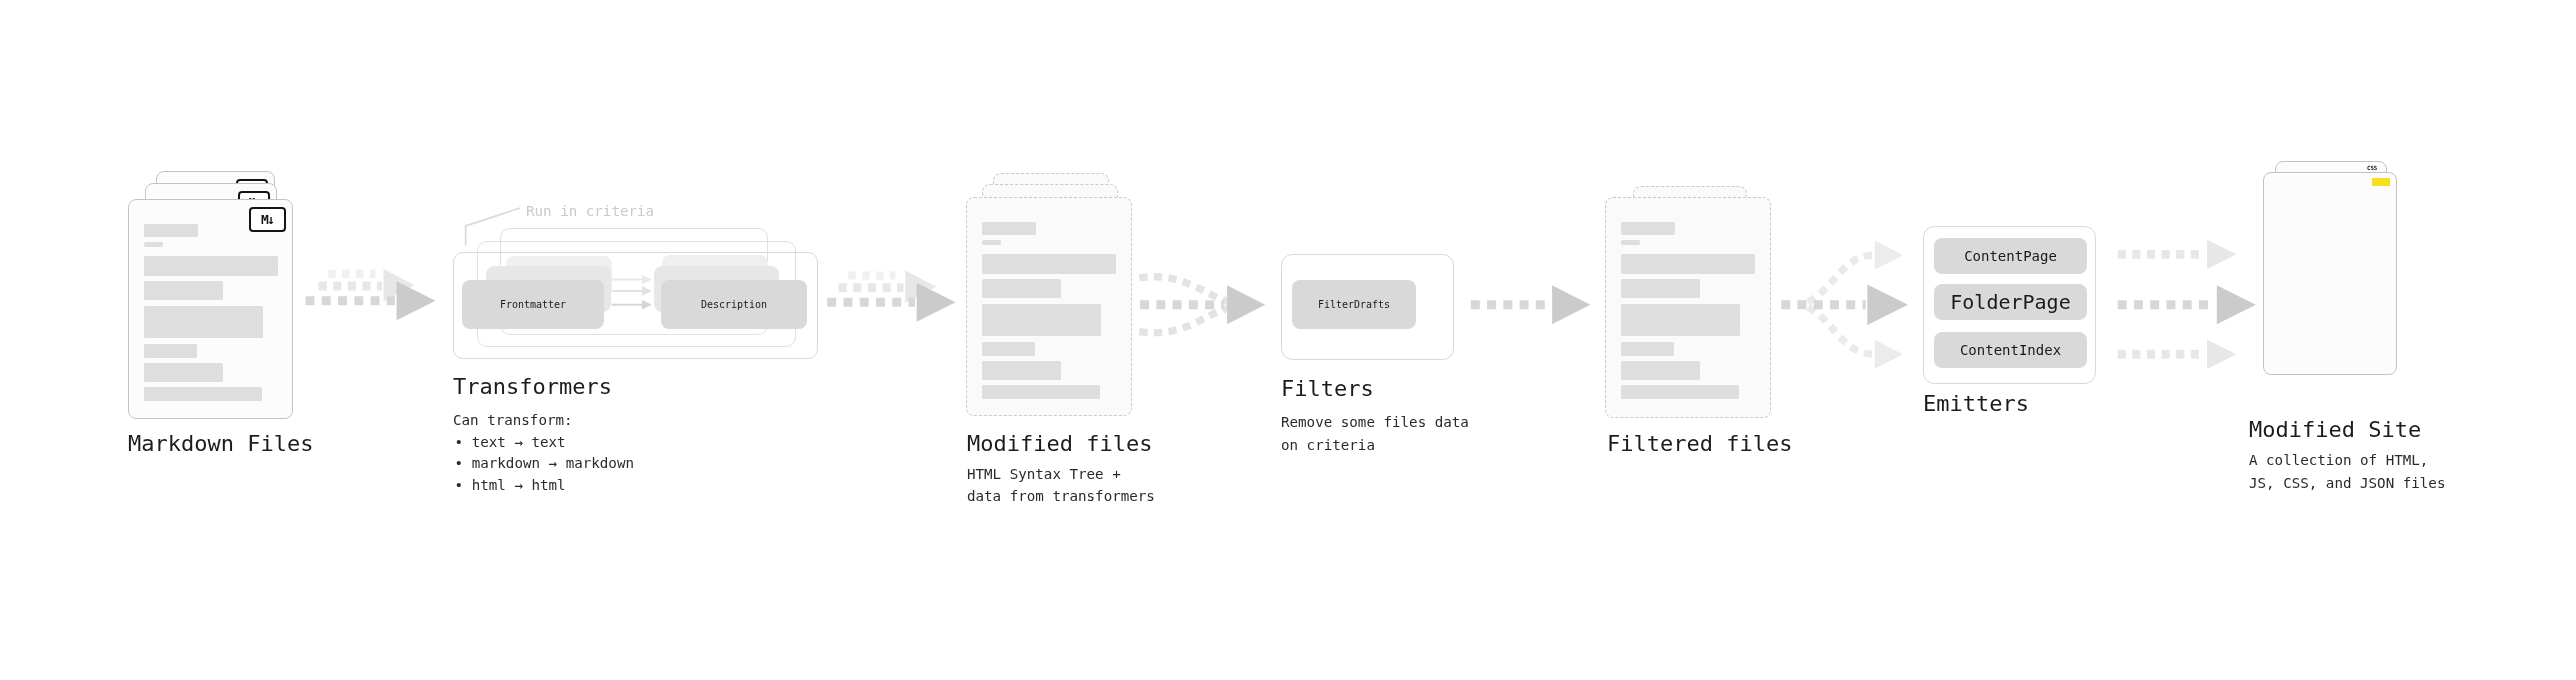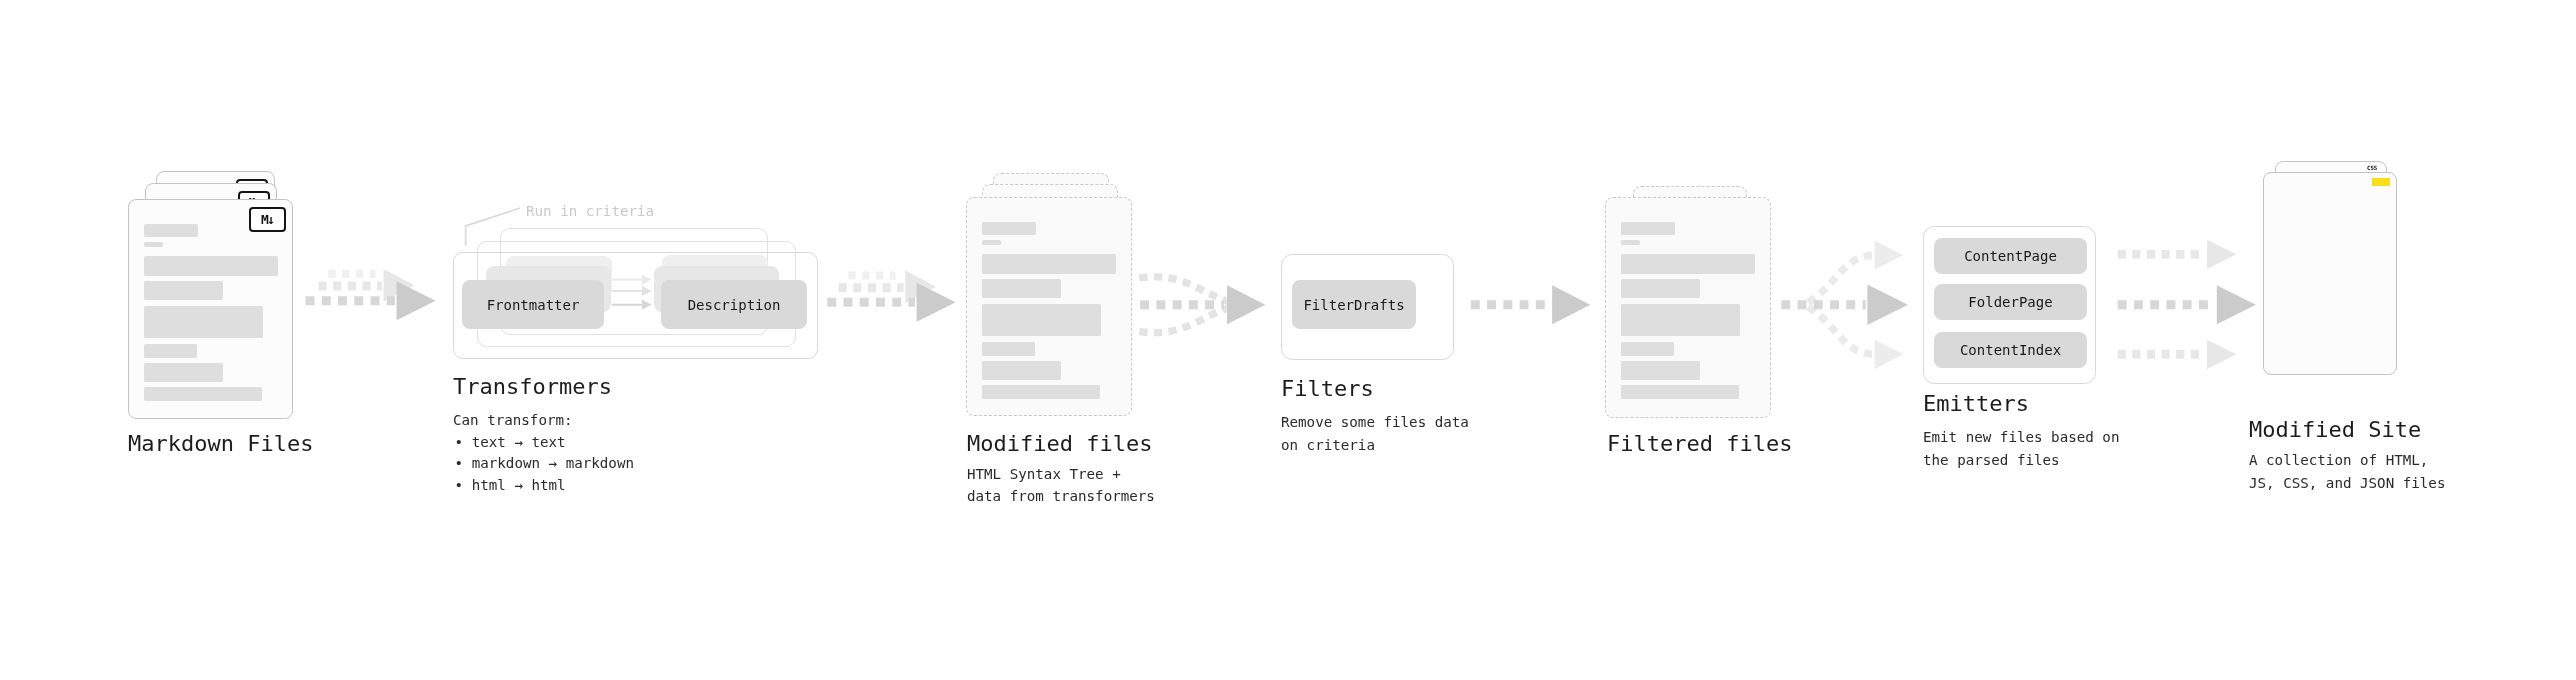--- a/index.html
+++ b/index.html
@@ -28,21 +28,21 @@
                 clip-path:polygon(0 0,100% 0,91% 86%,50% 100%,9% 86%);}
   .html5-shield .five{position:absolute;left:0;top:1.6px;width:100%;text-align:center;
                       color:#ffffff;font-size:15.4px;font-weight:bold;font-family:"DejaVu Sans","Liberation Sans",sans-serif;}
 
   
   .tbox{position:absolute;border:1.6px solid #e0e0e0;border-radius:9.8px;background:transparent;box-sizing:border-box;}
   .tbox.front{border-color:#d8d8d8;}
 
   
   .pill{position:absolute;background:#d9d9d9;border-radius:8.1px;display:flex;align-items:center;justify-content:center;
-        font-size:14px;color:#1a1a1a;white-space:nowrap;}
+        font-size:10px;color:#1a1a1a;white-space:nowrap;}
   .ghost1{position:absolute;background:#e7e7e7;border-radius:8.1px;}
   .ghost2{position:absolute;background:#efefef;border-radius:8.1px;}
 
   
   .cbox{position:absolute;background:#ffffff;border:1.6px solid #d8d8d8;border-radius:11.4px;box-sizing:border-box;}
 
   
   .title{position:absolute;font-size:22px;font-weight:500;color:#1c1c1c;white-space:nowrap;line-height:23px;}
   .caption{position:absolute;font-size:14.2px;color:#2a2a2a;white-space:nowrap;line-height:22px;}
   .caption .indent{padding-left:1.6px;}
@@ -207,27 +207,23 @@
       <div class="bar" style="left: 14.6px; top: 81px; width: 79px; height: 18.7px;"></div>
       <div class="bar" style="left: 14.6px; top: 106px; width: 119px; height: 32px;"></div>
       <div class="bar" style="left: 14.6px; top: 144px; width: 53px; height: 14px;"></div>
       <div class="bar" style="left: 14.6px; top: 163px; width: 79px; height: 18.7px;"></div>
       <div class="bar" style="left: 14.6px; top: 187px; width: 118px; height: 14px;"></div>
     </div>
   <div class="title" style="left:1607px;top:432px;">Filtered files</div>
 
   <div class="cbox" style="left:1923px;top:226px;width:173px;height:158px;"></div>
   <div class="pill" style="left:1934px;top:238px;width:153px;height:36px;font-size:14px;">ContentPage</div>
-  <div class="pill" style="left:1934px;top:284px;width:153px;height:36px;font-size:14px;">FolderPage</div>
+  <div class="pill" style="left:1934px;top:284px;width:153px;height:36px;font-size:20px;">FolderPage</div>
   <div class="pill" style="left:1934px;top:332px;width:153px;height:36px;font-size:14px;">ContentIndex</div>
   <div class="title" style="left:1923px;top:392px;">Emitters</div>
-  <div class="caption" style="left:1923px;top:426px;line-height:23px;">
-    <div>Emit new files based on</div>
-    <div>the parsed files</div>
-  </div>
 
   <div class="card" style="left:2275px;top:161px;width:112px;height:195px;">
     <div class="css-badge">CSS</div>
   </div>
   <div class="card" style="left:2263px;top:172px;width:134px;height:203px;">
     <div class="js-badge"></div>
   </div>
   <div class="title" style="left:2249px;top:418px;">Modified Site</div>
   <div class="caption" style="left:2249px;top:449px;line-height:23px;">
     <div>A collection of HTML,</div>

